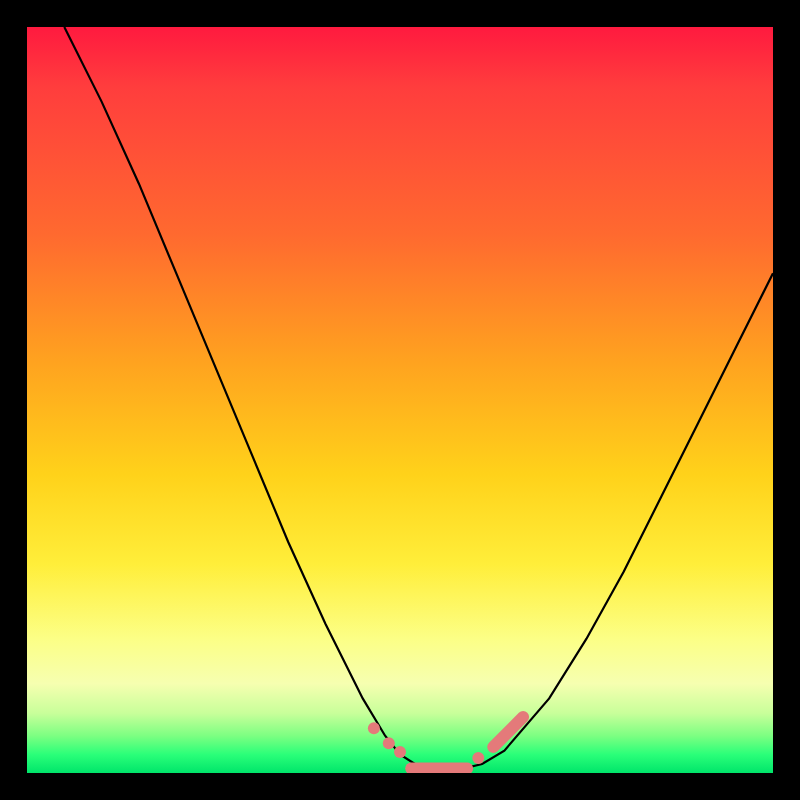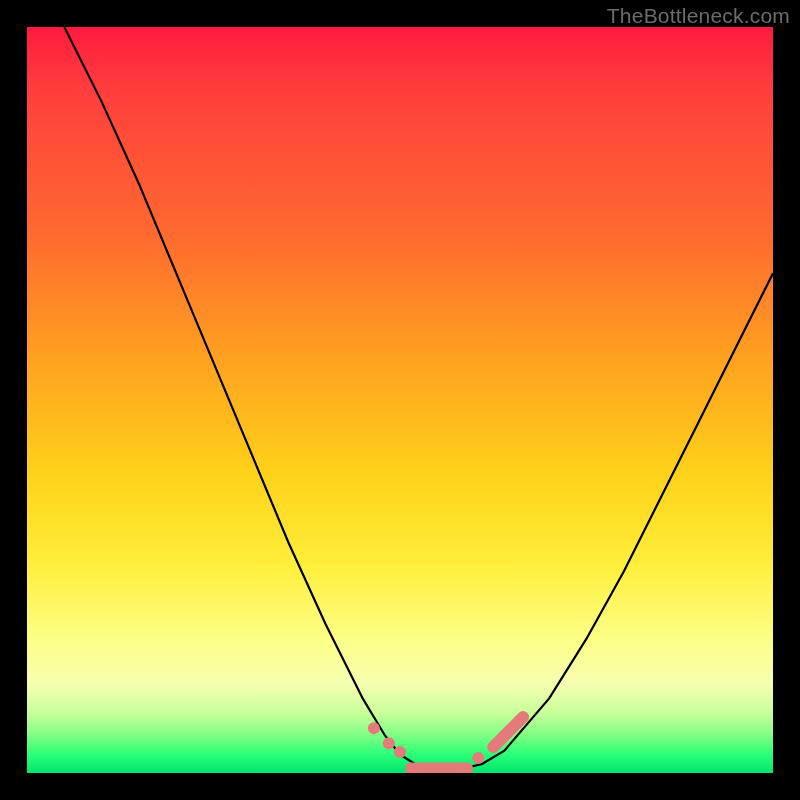--- a/index.html
+++ b/index.html
@@ -66,21 +66,20 @@
     fill: none;
     stroke: #e47a7a;
     stroke-width: 12;
     stroke-linecap: round;
   }
 </style>
 </head>
 <body>
 
 <div class="frame">
-  <div class="watermark">TheBottleneck.com</div>
   <div class="plot">
     <svg class="curve" viewBox="0 0 746 746">
       <path id="curvePath" class="curve-path" d="M37.3 0.0 L74.6 74.6 L111.9 156.7 L149.2 246.2 L186.5 335.7 L223.8 425.2 L261.1 514.7 L298.4 596.8 L335.7 671.4 L358.1 708.7 L373.0 727.4 L387.9 737.0 L410.3 742.3 L432.7 742.3 L455.1 737.0 L477.4 723.6 L522.2 671.4 L559.5 611.7 L596.8 544.6 L634.1 470.0 L671.4 395.4 L708.7 320.8 L746.0 246.2"></path>
       <g id="markerGroup">
           <line x1="384.19" y1="741.524" x2="440.14" y2="741.524" class="marker-cap"></line>
           <line x1="466.25" y1="719.89" x2="496.09000000000003" y2="690.05" class="marker-cap"></line>
           <circle cx="346.89000000000004" cy="701.24" r="6" class="marker"></circle>
           <circle cx="361.81" cy="716.16" r="6" class="marker"></circle>
           <circle cx="373" cy="725.112" r="6" class="marker"></circle>
           <circle cx="451.33" cy="731.08" r="6" class="marker"></circle>

